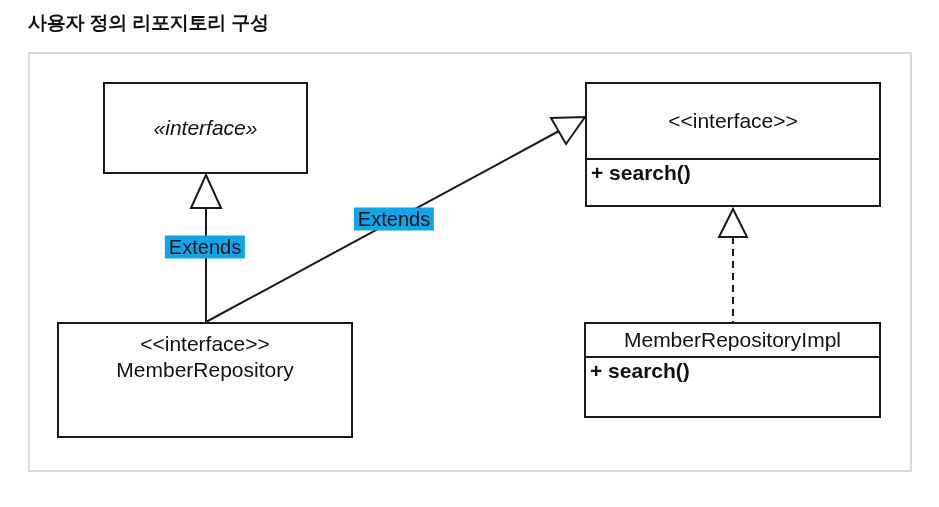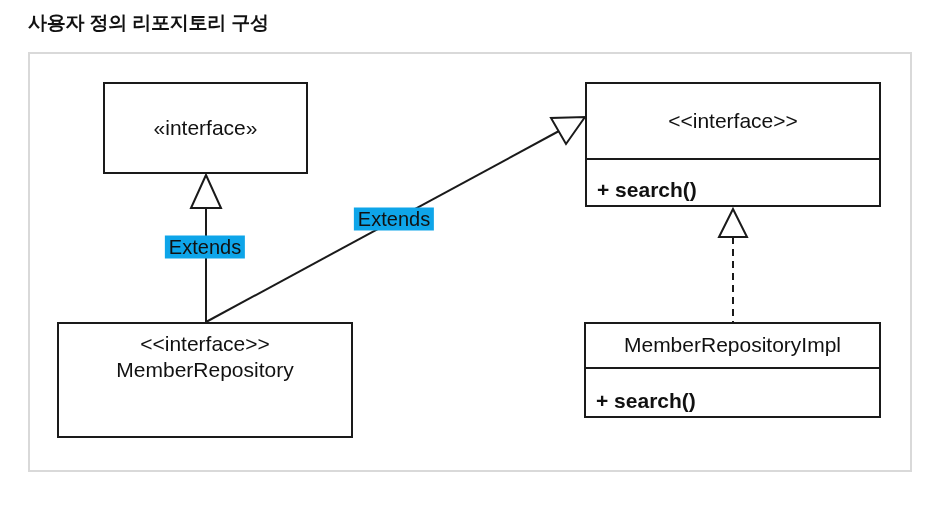--- a/index.html
+++ b/index.html
@@ -27,22 +27,22 @@
     position:absolute; box-sizing:border-box; background:#ffffff;
     border:2px solid var(--line);
   }
   .compartment{
     box-sizing:border-box; display:flex; flex-direction:column;
     align-items:center; justify-content:center; text-align:center;
     font-size:21px; line-height:1.26; color:var(--text);
   }
   .compartment + .compartment{border-top:2px solid var(--line);}
   .compartment.methods{
-    align-items:flex-start; justify-content:flex-end; text-align:left;
-    padding-left:10px;
+    align-items:flex-start; justify-content:flex-start; text-align:left;
+    padding-left:4px;
   }
   .method.bold{font-weight:bold;}
   .edge-label{
     position:absolute; transform:translate(-50%,-50%);
     background:#0ea5e9; padding:0 4px; font-size:20px; color:var(--text);
     white-space:nowrap;
   }
 </style>
 </head>
 <body>
@@ -65,21 +65,21 @@
         <polygon points="555,63 536,90 521,64"></polygon>
       </g>
 
       <g>
         <line class="dashed" x1="703" y1="183" x2="703" y2="268"></line>
         <polygon points="703,155 689,183 717,183"></polygon>
       </g>
     </svg>
 
     <div class="uml-box" style="left:73px; top:28px; width:205px; height:92px;">
-      <div class="compartment" style="height:88px;">
+      <div class="compartment" style="height:88px;font-style:italic;">
         <div>«interface»</div>
       </div>
     </div>
 
     <div class="uml-box" style="left:555px; top:28px; width:296px; height:125px;">
       <div class="compartment" style="height:74px;">
         <div>&lt;&lt;interface&gt;&gt;</div>
       </div>
       <div class="compartment methods" style="height:45px;">
         <div class="method bold">+ search()</div>
@@ -87,21 +87,21 @@
     </div>
 
     <div class="uml-box" style="left:27px; top:268px; width:296px; height:116px;">
       <div class="compartment" style="height:66px;">
         <div>&lt;&lt;interface&gt;&gt;</div>
         <div>MemberRepository</div>
       </div>
     </div>
 
     <div class="uml-box" style="left:554px; top:268px; width:297px; height:96px;">
-      <div class="compartment" style="height:43px;">
+      <div class="compartment" style="height:32px;">
         <div>MemberRepositoryImpl</div>
       </div>
       <div class="compartment methods" style="height:47px;">
         <div class="method bold">+ search()</div>
       </div>
     </div>
 
     <span class="edge-label" style="left:175px; top:193px;">Extends</span>
     <span class="edge-label" style="left:364px; top:165px;">Extends</span>
 

